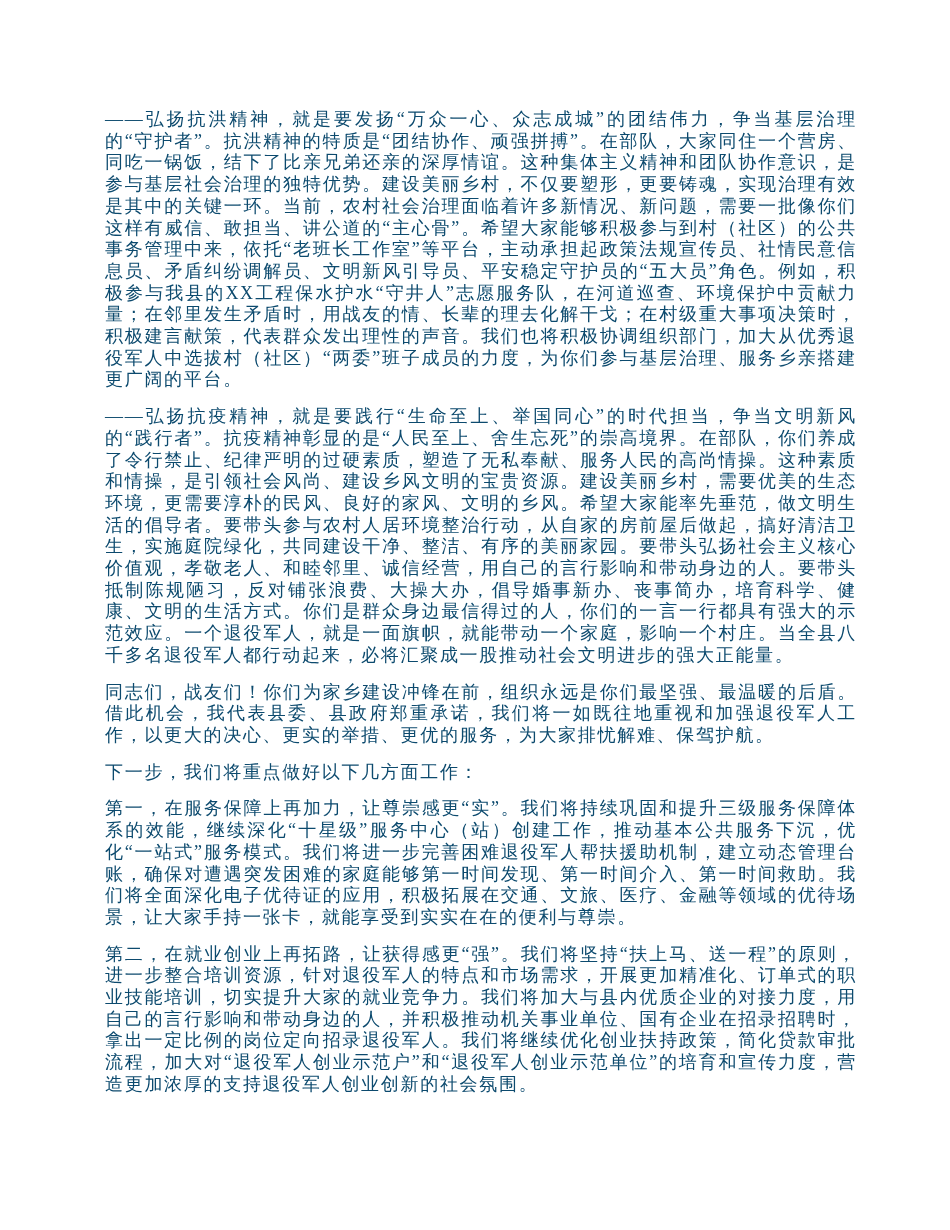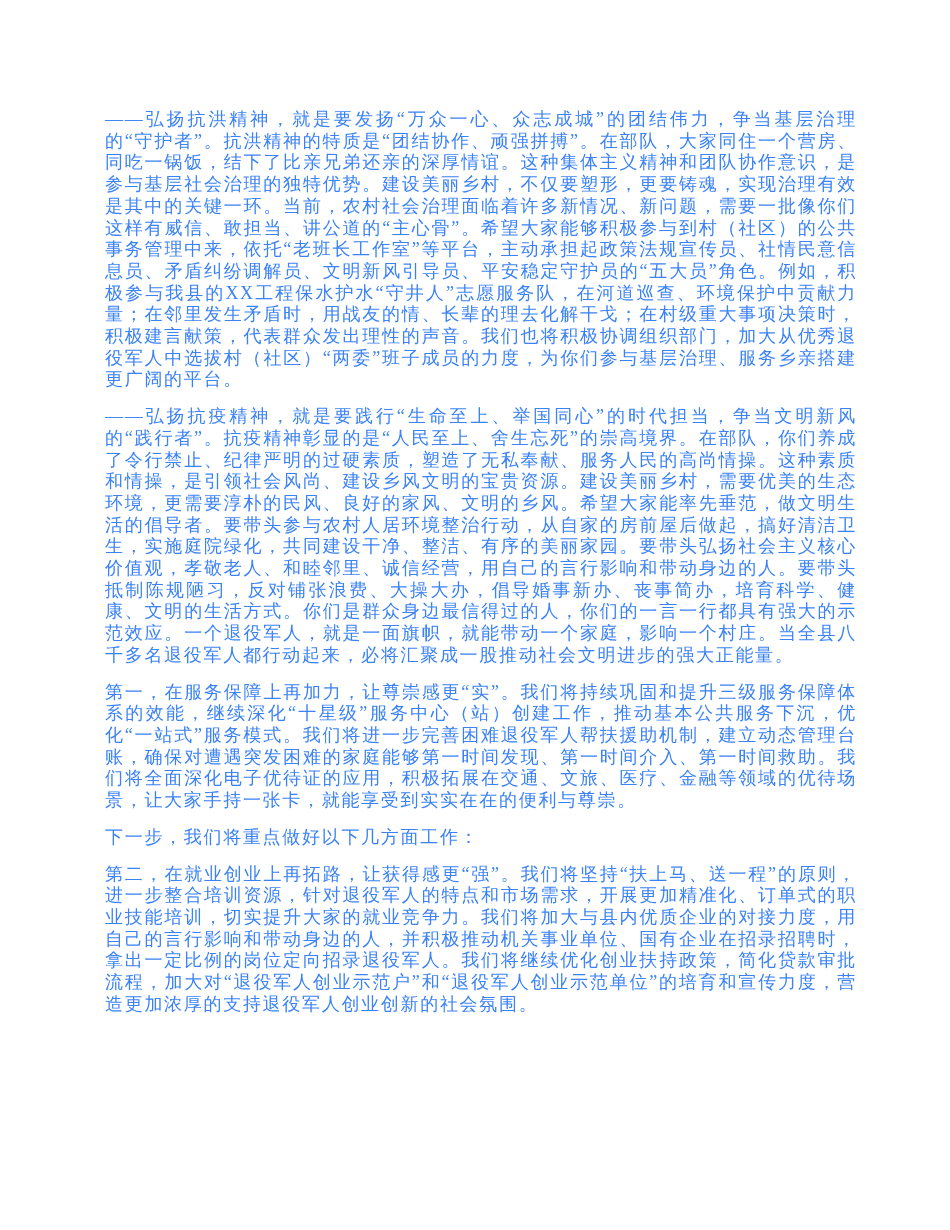--- a/index.html
+++ b/index.html
@@ -16,35 +16,36 @@
   .page {
     width: 950px;
     height: 1230px;
     background: #ffffff;
     box-sizing: border-box;
     padding-top: 109px;
   }
   .text-block {
     margin-left: 105px;
     width: 752px;
-    color: #3b82f6;
+    color: #0c4a6e;
   }
   .text-block p {
     margin: 0 0 15px 0;
     font-size: 18px;
     line-height: 21.7px;
     letter-spacing: 1.7px;
     text-align: justify;
     word-break: break-all;
   }
 </style>
 </head>
 <body>
 
 <div class="page">
   <div class="text-block">
     <p>——弘扬抗洪精神，就是要发扬“万众一心、众志成城”的团结伟力，争当基层治理的“守护者”。抗洪精神的特质是“团结协作、顽强拼搏”。在部队，大家同住一个营房、同吃一锅饭，结下了比亲兄弟还亲的深厚情谊。这种集体主义精神和团队协作意识，是参与基层社会治理的独特优势。建设美丽乡村，不仅要塑形，更要铸魂，实现治理有效是其中的关键一环。当前，农村社会治理面临着许多新情况、新问题，需要一批像你们这样有威信、敢担当、讲公道的“主心骨”。希望大家能够积极参与到村（社区）的公共事务管理中来，依托“老班长工作室”等平台，主动承担起政策法规宣传员、社情民意信息员、矛盾纠纷调解员、文明新风引导员、平安稳定守护员的“五大员”角色。例如，积极参与我县的XX工程保水护水“守井人”志愿服务队，在河道巡查、环境保护中贡献力量；在邻里发生矛盾时，用战友的情、长辈的理去化解干戈；在村级重大事项决策时，积极建言献策，代表群众发出理性的声音。我们也将积极协调组织部门，加大从优秀退役军人中选拔村（社区）“两委”班子成员的力度，为你们参与基层治理、服务乡亲搭建更广阔的平台。</p>
     <p>——弘扬抗疫精神，就是要践行“生命至上、举国同心”的时代担当，争当文明新风的“践行者”。抗疫精神彰显的是“人民至上、舍生忘死”的崇高境界。在部队，你们养成了令行禁止、纪律严明的过硬素质，塑造了无私奉献、服务人民的高尚情操。这种素质和情操，是引领社会风尚、建设乡风文明的宝贵资源。建设美丽乡村，需要优美的生态环境，更需要淳朴的民风、良好的家风、文明的乡风。希望大家能率先垂范，做文明生活的倡导者。要带头参与农村人居环境整治行动，从自家的房前屋后做起，搞好清洁卫生，实施庭院绿化，共同建设干净、整洁、有序的美丽家园。要带头弘扬社会主义核心价值观，孝敬老人、和睦邻里、诚信经营，用自己的言行影响和带动身边的人。要带头抵制陈规陋习，反对铺张浪费、大操大办，倡导婚事新办、丧事简办，培育科学、健康、文明的生活方式。你们是群众身边最信得过的人，你们的一言一行都具有强大的示范效应。一个退役军人，就是一面旗帜，就能带动一个家庭，影响一个村庄。当全县八千多名退役军人都行动起来，必将汇聚成一股推动社会文明进步的强大正能量。</p>
+    <p>同志们，战友们！你们为家乡建设冲锋在前，组织永远是你们最坚强、最温暖的后盾。借此机会，我代表县委、县政府郑重承诺，我们将一如既往地重视和加强退役军人工作，以更大的决心、更实的举措、更优的服务，为大家排忧解难、保驾护航。</p>
+    <p>下一步，我们将重点做好以下几方面工作：</p>
     <p>第一，在服务保障上再加力，让尊崇感更“实”。我们将持续巩固和提升三级服务保障体系的效能，继续深化“十星级”服务中心（站）创建工作，推动基本公共服务下沉，优化“一站式”服务模式。我们将进一步完善困难退役军人帮扶援助机制，建立动态管理台账，确保对遭遇突发困难的家庭能够第一时间发现、第一时间介入、第一时间救助。我们将全面深化电子优待证的应用，积极拓展在交通、文旅、医疗、金融等领域的优待场景，让大家手持一张卡，就能享受到实实在在的便利与尊崇。</p>
-    <p>下一步，我们将重点做好以下几方面工作：</p>
     <p>第二，在就业创业上再拓路，让获得感更“强”。我们将坚持“扶上马、送一程”的原则，进一步整合培训资源，针对退役军人的特点和市场需求，开展更加精准化、订单式的职业技能培训，切实提升大家的就业竞争力。我们将加大与县内优质企业的对接力度，用自己的言行影响和带动身边的人，并积极推动机关事业单位、国有企业在招录招聘时，拿出一定比例的岗位定向招录退役军人。我们将继续优化创业扶持政策，简化贷款审批流程，加大对“退役军人创业示范户”和“退役军人创业示范单位”的培育和宣传力度，营造更加浓厚的支持退役军人创业创新的社会氛围。</p>
   </div>
 </div>
 
 </body></html>

